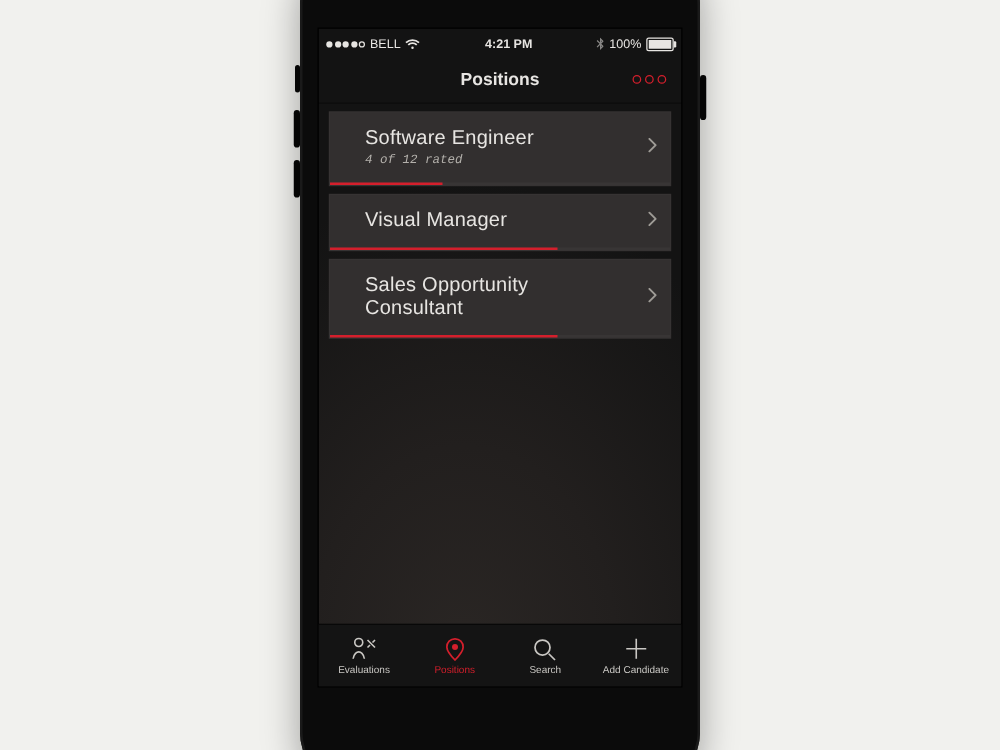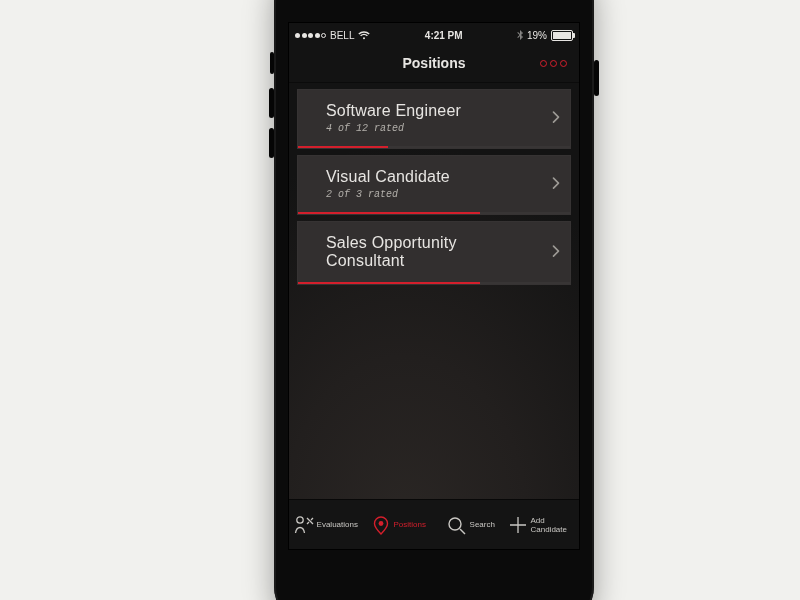--- a/index.html
+++ b/index.html
@@ -6,21 +6,21 @@
     --bg-page:#f1f1ee;
     --phone-black:#0b0b0b;
     --screen-dark:#1b1b1b;
     --card:#322f2f;
     --text-light:#e7e5e2;
     --text-dim:#b3b0ab;
     --accent:#d41f2c;
     --divider:#3f3b3a;
   }
   html,body{margin:0;padding:0;width:800px;height:600px;background:var(--bg-page);font-family:"Helvetica Neue",Helvetica,Arial,sans-serif;-webkit-font-smoothing:antialiased;}
-  .stage{position:relative;width:704px;height:600px;overflow:hidden;margin-left:34px;}
+  .stage{position:relative;width:704px;height:600px;overflow:hidden;}
   .phone{
     position:absolute;left:240px;top:-40px;width:320px;height:670px;
     background:var(--phone-black);
     border-radius:44px;
     box-shadow:0 0 0 2px #1a1a1a inset,0 6px 30px rgba(0,0,0,.35);
   }
   
   .side-btn{position:absolute;background:#050505;border-radius:3px;}
   .side-mute{left:-4px;top:92px;width:4px;height:22px;}
   .side-vol1{left:-5px;top:128px;width:5px;height:30px;}
@@ -58,21 +58,21 @@
     border:1px solid rgba(255,255,255,.02);
   }
   .row-title{color:var(--text-light);font-size:16px;font-weight:300;letter-spacing:.2px;}
   .row-sub{color:var(--text-dim);font-size:10px;font-style:italic;margin-top:3px;font-family:Liberation Mono, monospace;}
   .chev{position:absolute;right:10px;top:50%;transform:translateY(-55%);color:#9d9a95;}
   .progress{position:absolute;left:0;right:0;bottom:0;height:2px;background:rgba(255,255,255,.03);}
   .progress i{display:block;height:100%;background:var(--accent);}
 
   
   .tabbar{position:absolute;left:0;right:0;bottom:0;height:49px;background:#141414;display:flex;border-top:1px solid rgba(0,0,0,.6);}
-  .tab{flex:1;display:flex;flex-direction:row;align-items:center;justify-content:center;gap:2px;color:#c9c7c3;}
+  .tab{flex:1;display:flex;flex-direction:column;align-items:center;justify-content:center;gap:2px;color:#c9c7c3;}
   .tab.active{color:var(--accent);}
   .tab .lbl{font-size:8px;}
   .tab svg{display:block;}
 </style>
 </head>
 <body>
 
 <div class="stage">
   <div class="phone">
     <div class="side-btn side-mute"></div>
@@ -98,21 +98,21 @@
               </svg>
           </span>
         </div>
         <div style="font-weight:600;text-align:right;">4:21 PM</div>
         <div class="status-right">
           <span class="bt" style="opacity:.55">
             <svg width="6" height="10" viewBox="0 0 6 10">
                 <path d="M3 0v4L1 2 .3 2.7 2.6 5 .3 7.3 1 8l2-2v4l3-3-2-2 2-2-3-3zm1 2.4L4.6 3 4 3.6V2.4zm0 5.2V6.4L4.6 7 4 7.6z" fill="currentColor"></path>
               </svg>
           </span>
-          <span>19%</span>
+          <span>100%</span>
           <span class="batt">
               <span class="batt-shell">
                 <span class="batt-fill"></span>
               </span>
             </span>
         </div>
       </div>
 
       <div class="navheader">
         <div class="navtitle">Positions</div>
@@ -133,22 +133,21 @@
                 <path d="M1.5 1l5 5-5 5" stroke="currentColor" stroke-width="1.6" fill="none" stroke-linecap="round" stroke-linejoin="round"></path>
               </svg>
           </span>
           <div class="progress">
               <i style="width:33%"></i>
             </div>
         </div>
 
 
         <div class="row">
-          <div class="row-title">Visual Candidate</div>
-          <div class="row-sub">2 of 3 rated</div>
+          <div class="row-title">Visual Manager</div>
           <span class="chev">
             <svg width="8" height="12" viewBox="0 0 8 12">
                 <path d="M1.5 1l5 5-5 5" stroke="currentColor" stroke-width="1.6" fill="none" stroke-linecap="round" stroke-linejoin="round"></path>
               </svg>
           </span>
           <div class="progress">
               <i style="width:67%"></i>
             </div>
         </div>
 

